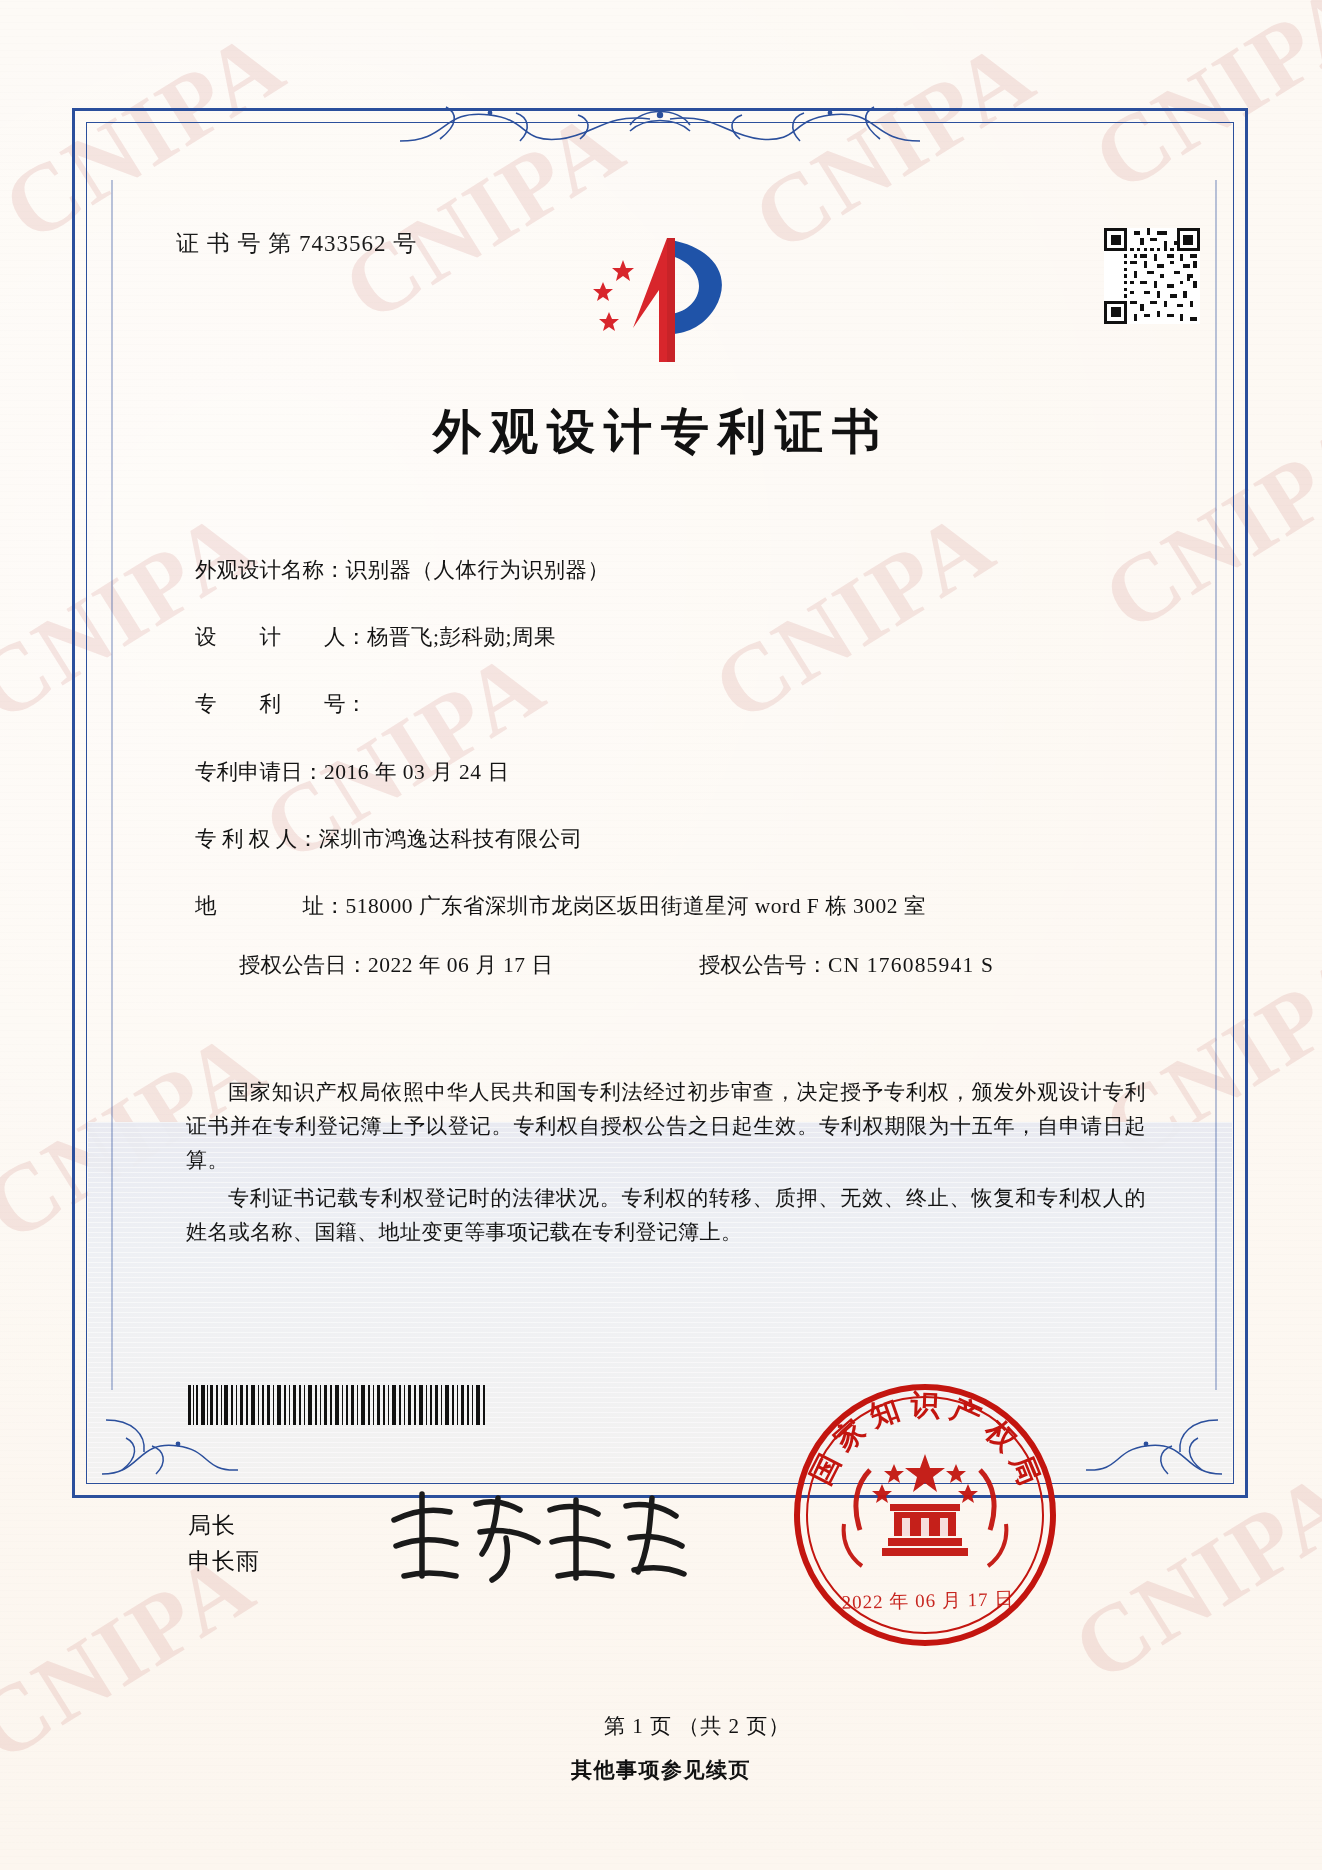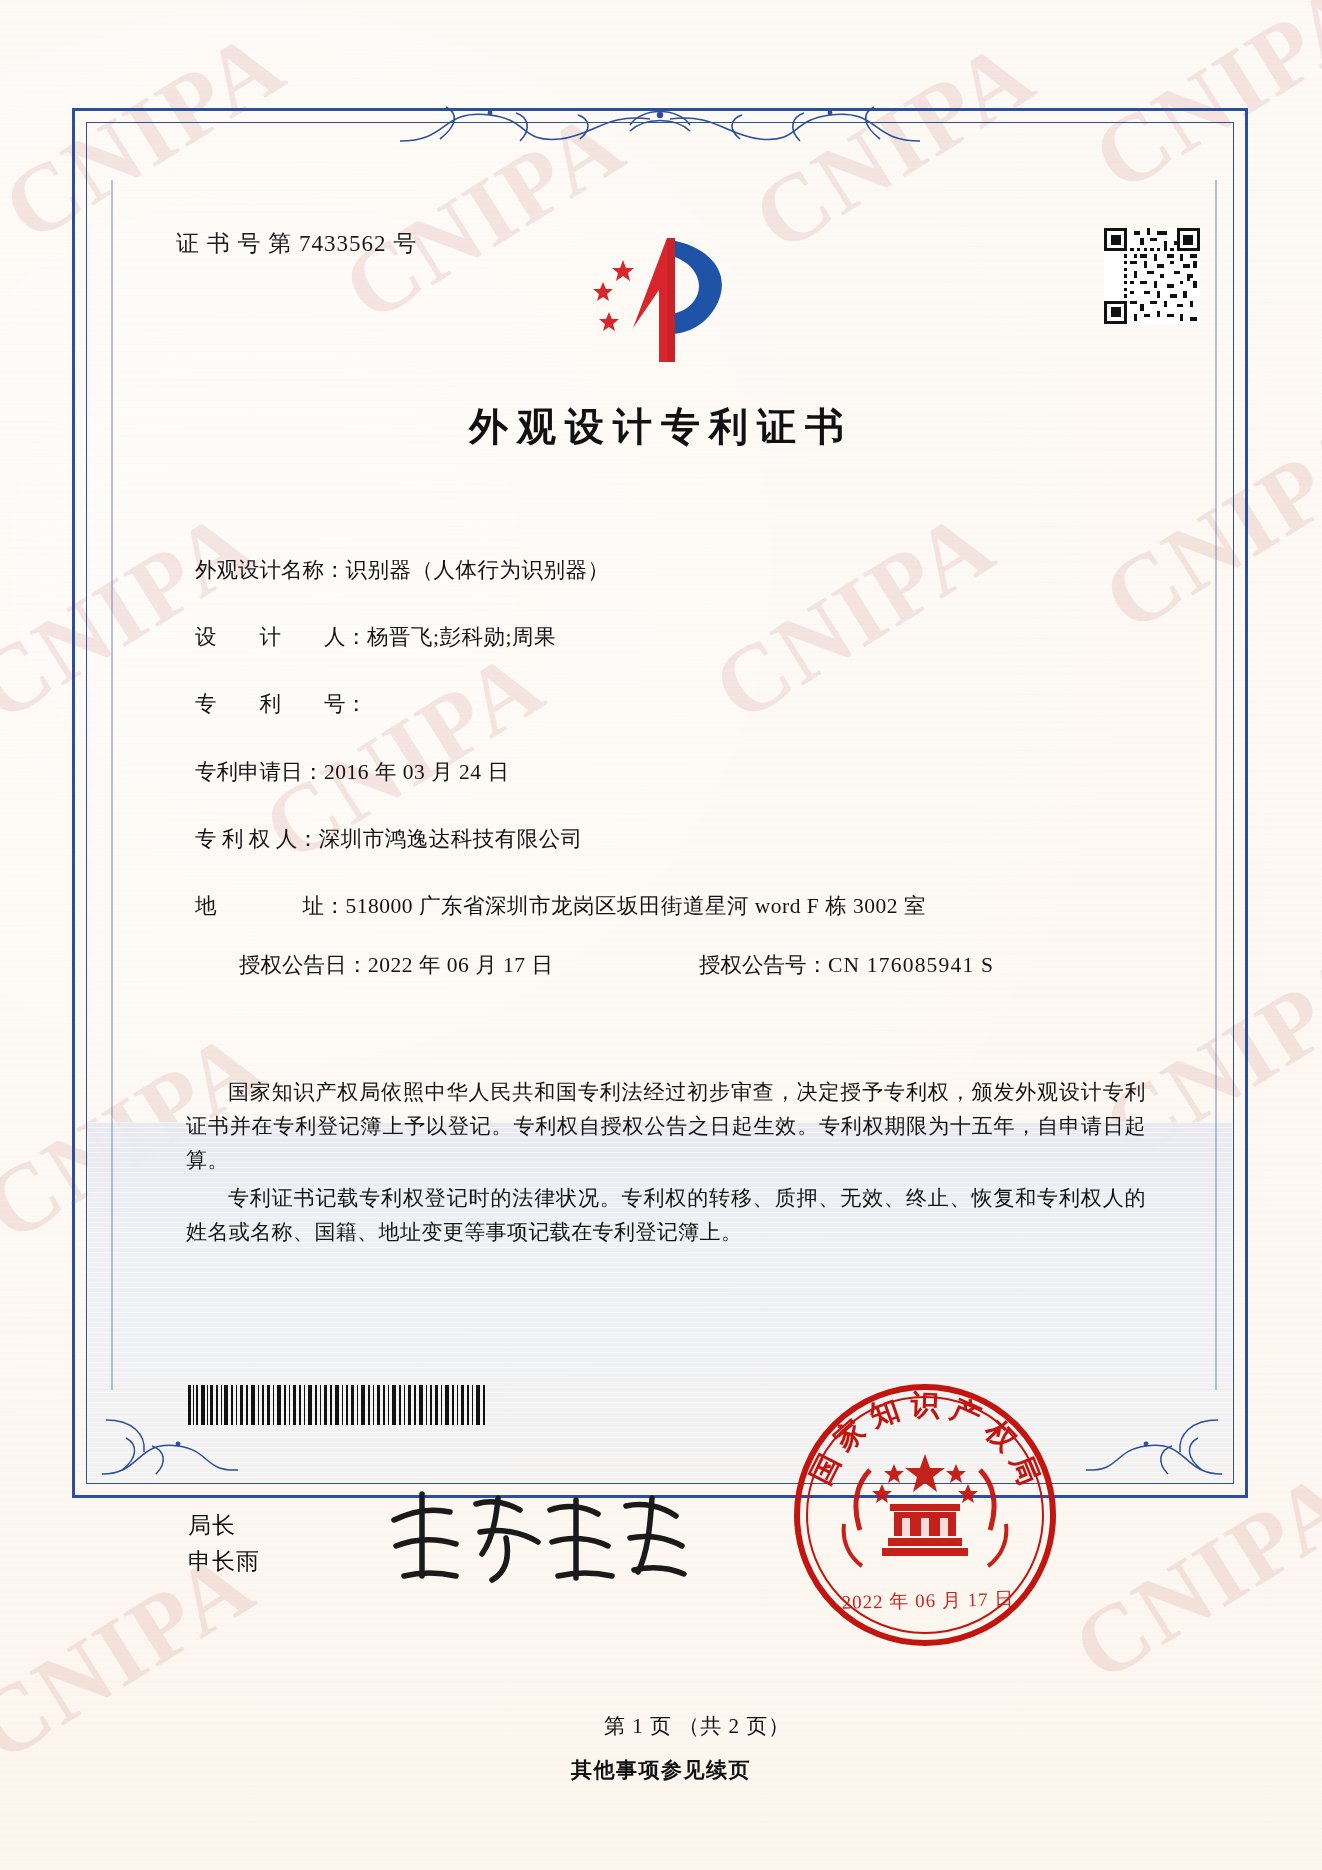--- a/index.html
+++ b/index.html
@@ -122,21 +122,21 @@
     width: 96px;
     height: 96px;
   }
 
   .title {
     position: absolute;
     left: 0;
     top: 400px;
     width: 1322px;
     text-align: center;
-    font-size: 39px;
+    font-size: 48px;
     font-weight: 700;
     letter-spacing: 9px;
     color: #111;
     font-family: "Liberation Serif", "DejaVu Serif", serif;
   }
 
   
   .fields {
     position: absolute;
     left: 195px;

